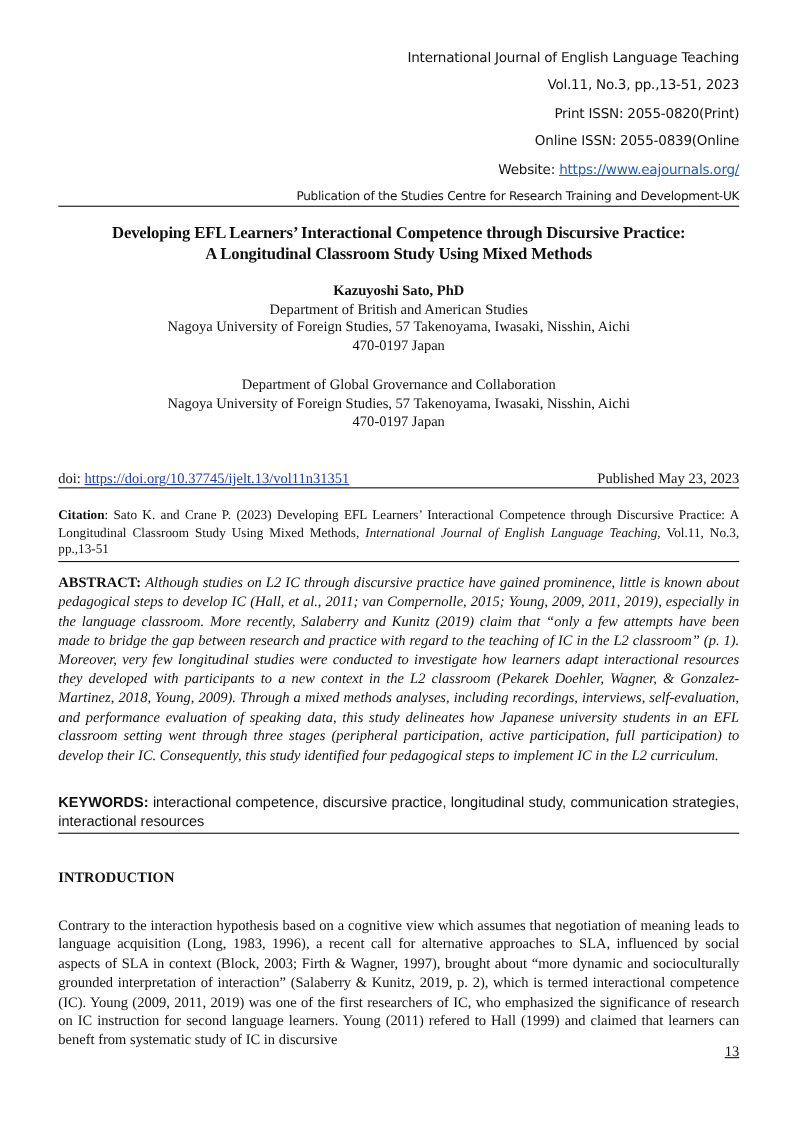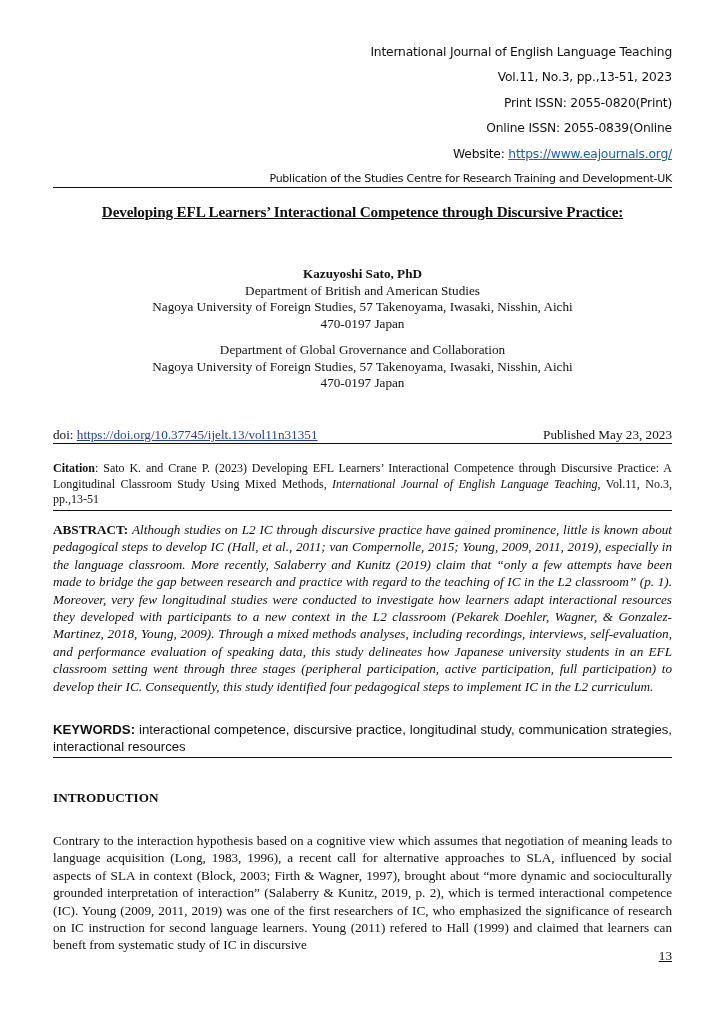--- a/index.html
+++ b/index.html
@@ -3,21 +3,21 @@
   <meta charset="utf-8">
   <style>
     html, body { margin: 0; padding: 0; background: #ffffff; }
     body { width: 724px; height: 1024px; position: relative; overflow: hidden; color: #111; }
     .page { position: absolute; left: 53px; top: 0; width: 619px; }
 
     .hdr-line { position: absolute; right: 0; font-family: "DejaVu Sans", sans-serif; font-size: 12.3px; letter-spacing: -0.2px; white-space: nowrap; color: #111; }
     .hdr-line a { color: #1f5fb5; text-decoration: underline; }
     .pub-line { position: absolute; left: 0; width: 619px; top: 172px; height: 15px; border-bottom: 1px solid #111; text-align: right; font-family: "DejaVu Sans", sans-serif; font-size: 11px; letter-spacing: -0.25px; white-space: nowrap; }
 
-    .title { position: absolute; left: 0; width: 619px; top: 202px; text-align: center; font-family: "Liberation Serif", serif; font-weight: bold; font-size: 15.2px; line-height: 19px; letter-spacing: -0.15px; text-decoration: underline; }
+    .title { position: absolute; left: 0; width: 619px; top: 202px; text-align: center; font-family: "Liberation Serif", serif; font-weight: bold; font-size: 15.2px; line-height: 19px; letter-spacing: -0.15px; }
 
     .author-block { position: absolute; left: 0; width: 619px; text-align: center; font-family: "Liberation Serif", serif; font-size: 13.2px; line-height: 16.5px; }
     .author-name { font-weight: bold; }
 
     .doi-row { position: absolute; left: 0; width: 619px; top: 427px; height: 16px; border-bottom: 1px solid #111; font-family: "Liberation Serif", serif; font-size: 13.2px; }
     .doi-row .doi-left { position: absolute; left: 0; top: 0; white-space: nowrap; }
     .doi-row .doi-left a { color: #1f3fb0; text-decoration: underline; }
     .doi-row .doi-right { position: absolute; right: 0; top: 0; white-space: nowrap; }
 
     .citation { position: absolute; left: 0; width: 619px; top: 461px; font-family: "Liberation Serif", serif; font-size: 12px; line-height: 15.5px; text-align: justify; padding-bottom: 2px; border-bottom: 1px solid #111; }
@@ -45,23 +45,24 @@
   <div class="hdr-line" style="top:70px;">Vol.11, No.3, pp.,13-51, 2023</div>
   <div class="hdr-line" style="top:96px;">Print ISSN: 2055-0820(Print)</div>
   <div class="hdr-line" style="top:121px;">Online ISSN: 2055-0839(Online</div>
   <div class="hdr-line" style="top:147px;">
     <span>Website: </span><a>https://www.eajournals.org/</a>
   </div>
   <div class="pub-line">Publication of the Studies Centre for Research Training and Development-UK</div>
 
   <div class="title">
     <div>Developing EFL Learners’ Interactional Competence through Discursive Practice:</div>
+    <div>A Longitudinal Classroom Study Using Mixed Methods</div>
   </div>
 
-  <div class="author-block" style="top:256px;margin-top:10px;">
+  <div class="author-block" style="top:256px;">
     <div class="author-name">Kazuyoshi Sato, PhD</div>
     <div>Department of British and American Studies</div>
     <div>Nagoya University of Foreign Studies, 57 Takenoyama, Iwasaki, Nisshin, Aichi</div>
     <div>470-0197 Japan</div>
   </div>
 
   <div class="author-block" style="top:342px;">
     <div>Department of Global Grovernance and Collaboration</div>
     <div>Nagoya University of Foreign Studies, 57 Takenoyama, Iwasaki, Nisshin, Aichi</div>
     <div>470-0197 Japan</div>

